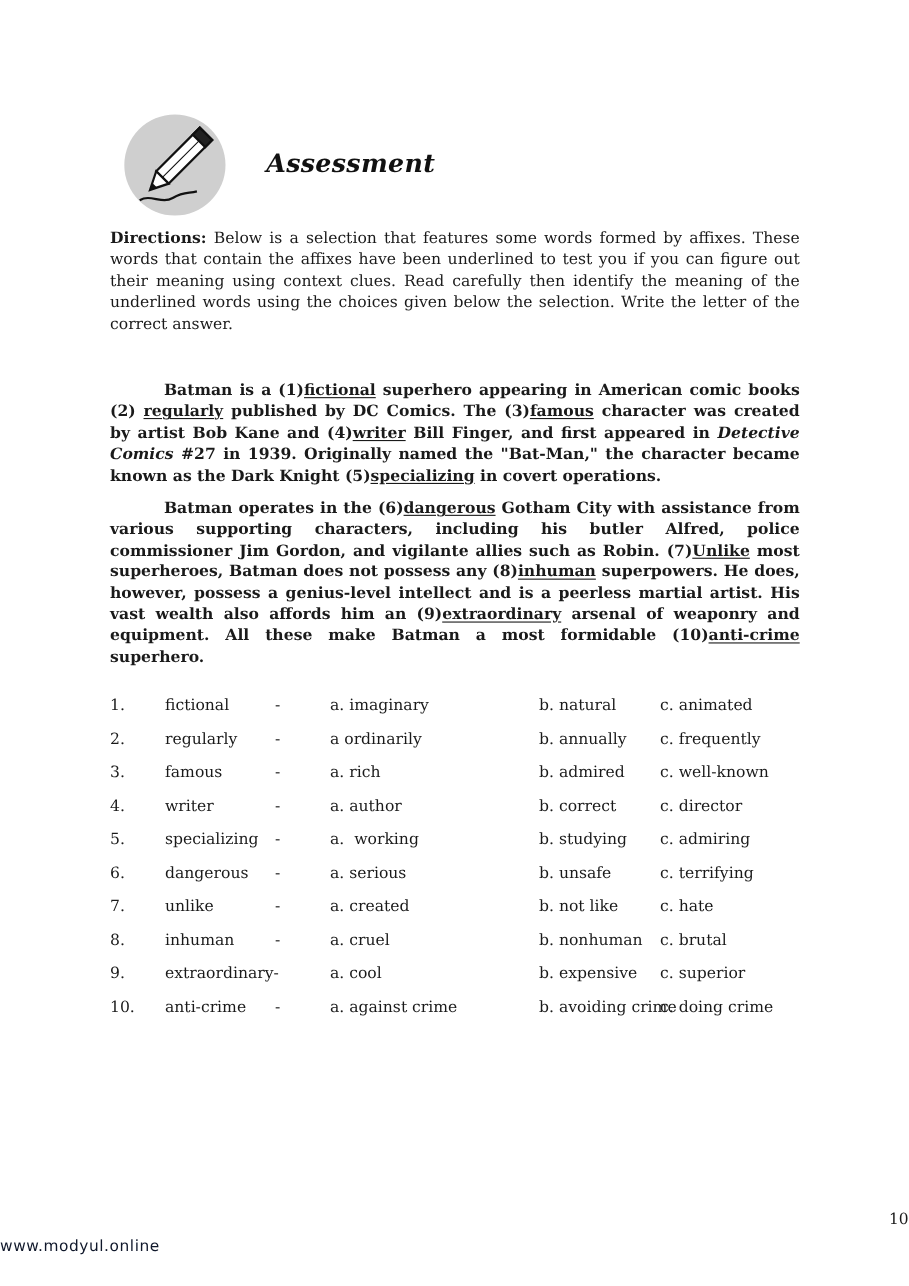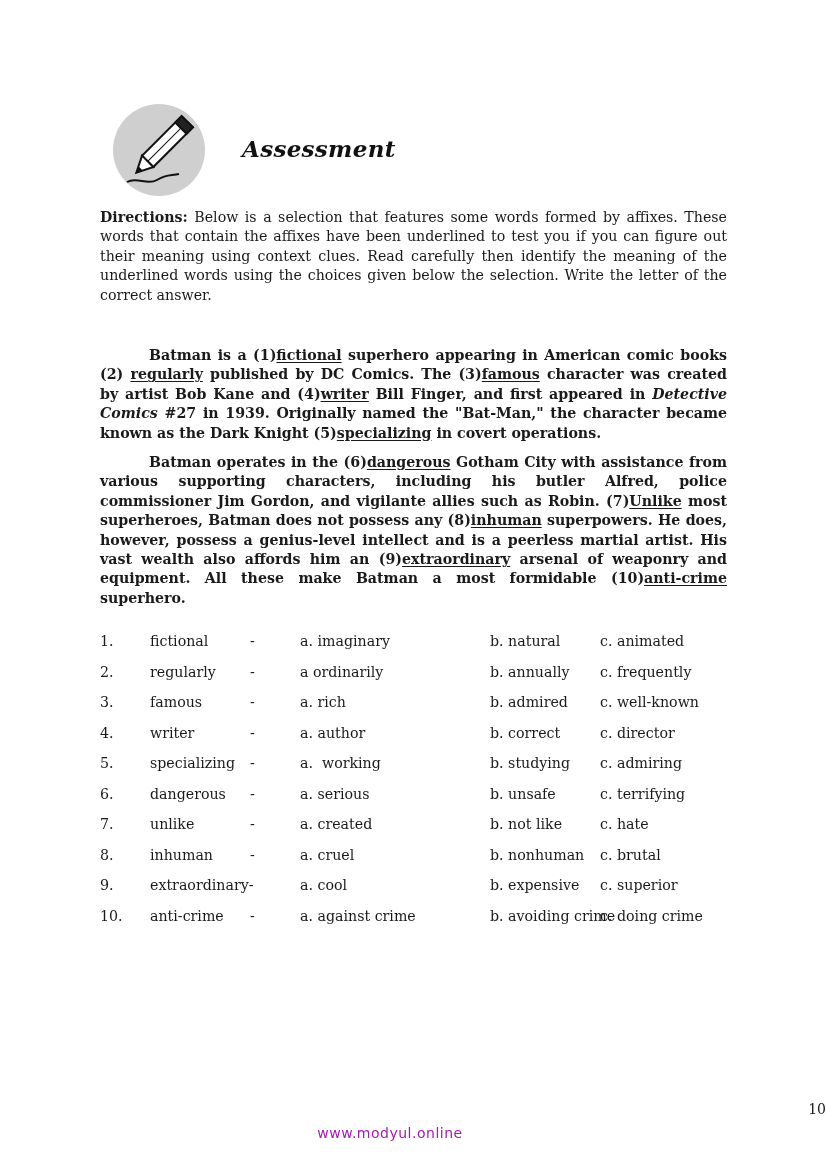--- a/index.html
+++ b/index.html
@@ -17,22 +17,22 @@
              line-height:19.4px; text-align:justify; }
   .passage p { margin:0 0 10px 0; text-indent:49px;font-weight:bold; }
   .passage u { text-decoration:underline; text-underline-offset:2px; }
   .passage i { font-style:italic; }
   .items { position:absolute; left:100px; top:631px; width:640px; font-size:14.2px; }
   .item { position:relative; height:30.5px; line-height:20px; }
   .item span { position:absolute; top:0; white-space:nowrap; }
   .c-num { left:0; } .c-word { left:50px; } .c-dash { left:150px; }
   .c-a { left:200px; } .c-b { left:350px;margin-left:40px; } .c-c { left:500px; }
   .page-num { position:absolute; left:0; width:826px; top:1101px; text-align:right; font-size:14px; }
-  .watermark { position:absolute; left:0; width:780px; top:1125px; text-align:center;
-               font-family:"DejaVu Sans", sans-serif; font-size:14px; color:#a21caf; letter-spacing:0.5px; }
+  .watermark { position:absolute; left:0; width:780px; top:1125px; text-align:left;
+               font-family:"DejaVu Sans", sans-serif; font-size:14px; color:#0f172a; letter-spacing:0.5px; }
 </style>
 </head>
 <body>
 
 <div class="header-icon">
   <svg width="92" height="92" viewBox="0 0 92 92">
     <g transform="rotate(45 46 46)">
       <rect x="38" y="6" width="16" height="56" fill="#fff" stroke="#111" stroke-width="2"></rect>
       <rect x="38" y="6" width="16" height="9" fill="#222" stroke="#111" stroke-width="2"></rect>
       <line x1="46" y1="15" x2="46" y2="62" stroke="#111" stroke-width="1"></line>

